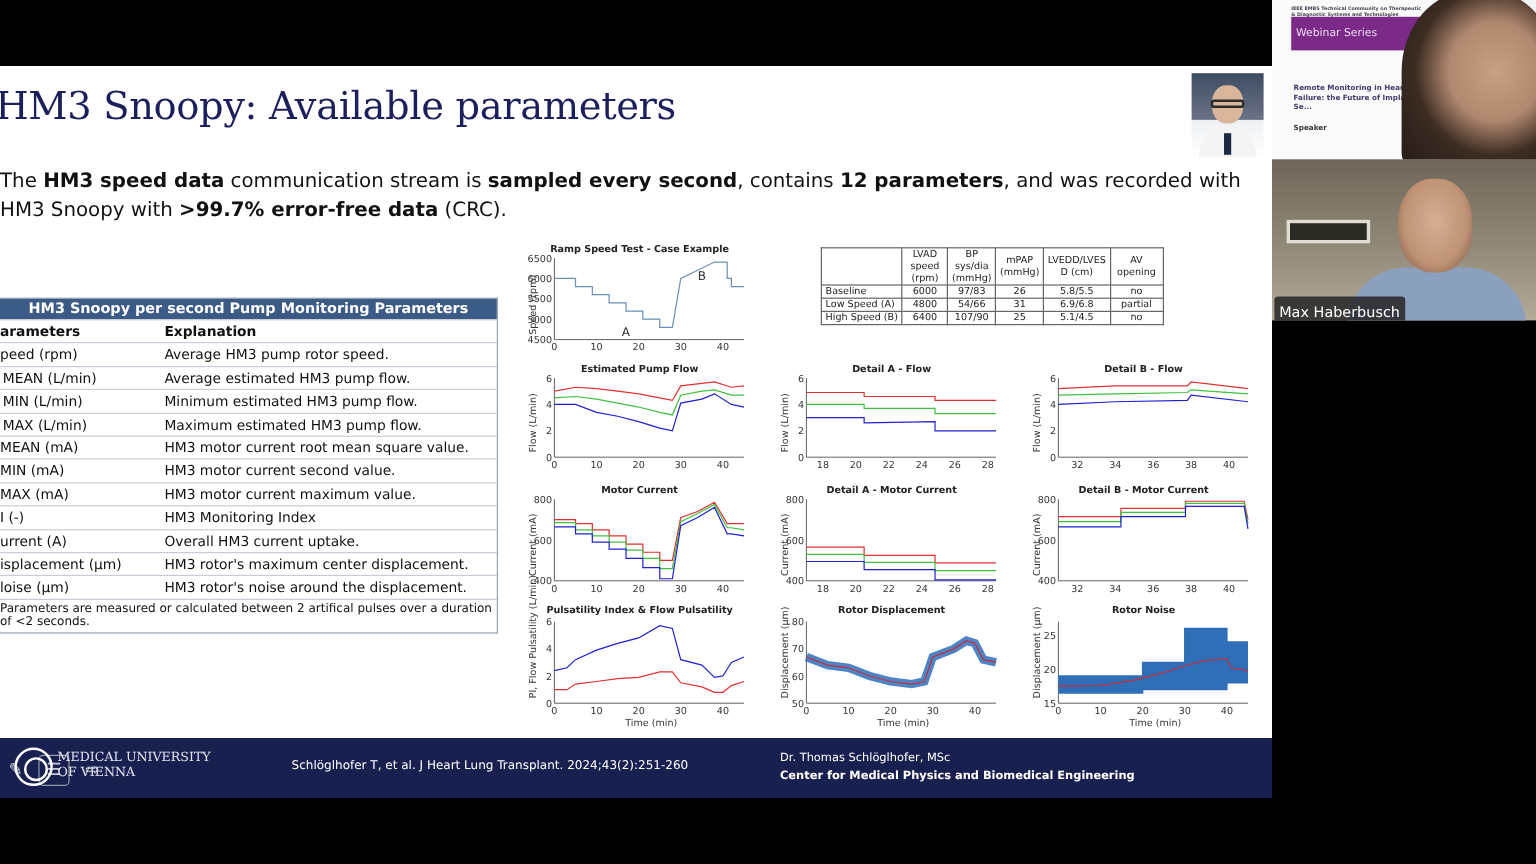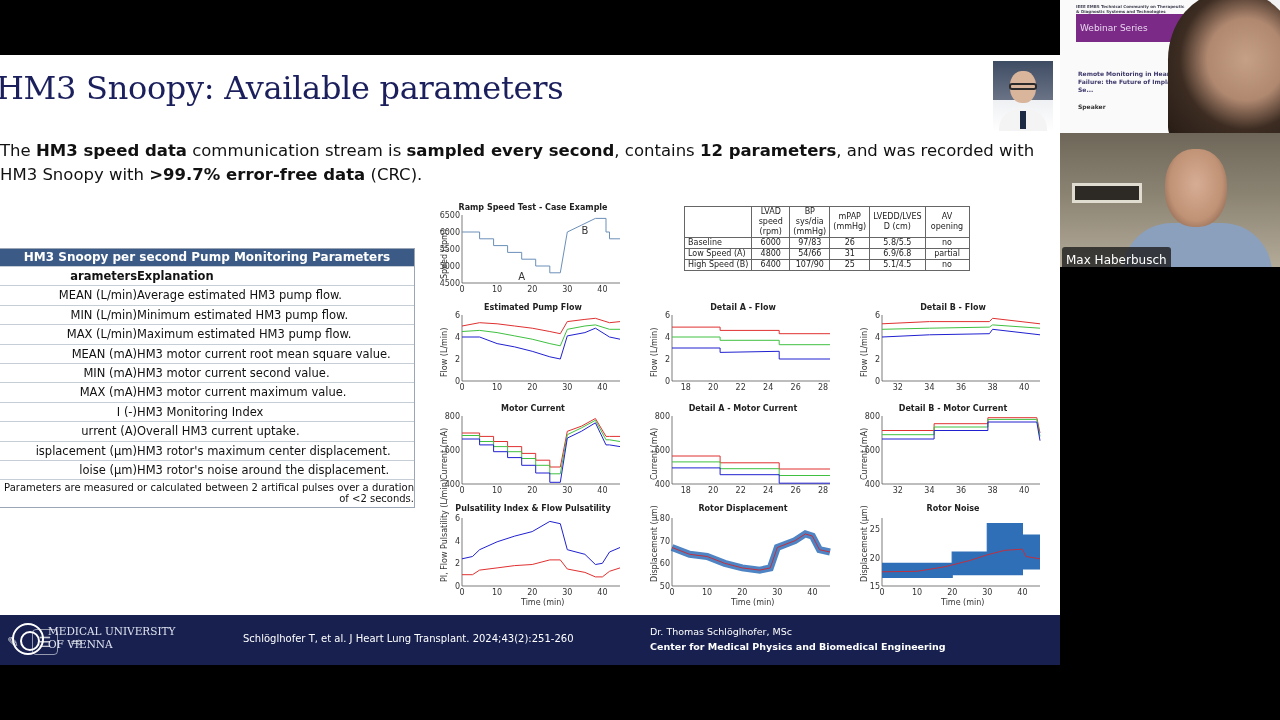--- a/index.html
+++ b/index.html
@@ -14,24 +14,24 @@
   .portrait { position: absolute; left: 993px; top: 6px; width: 60px; height: 70px; background: linear-gradient(180deg,#3e4c63 0%,#6a7386 55%,#eef0f3 56%,#fff 100%); overflow: hidden; }
   .portrait .face { position: absolute; left: 17px; top: 10px; width: 26px; height: 32px; background: #d9b59c; border-radius: 45%; }
   .portrait .glasses { position: absolute; left: 16px; top: 22px; width: 28px; height: 7px; border: 2px solid #2a2a2a; border-radius: 3px; }
   .portrait .coat { position: absolute; left: 6px; top: 48px; width: 48px; height: 30px; background: #f4f4f4; border-radius: 20px 20px 0 0; }
   .portrait .tie { position: absolute; left: 27px; top: 50px; width: 6px; height: 18px; background: #1d2a44; }
 
   
   .ptable { position: absolute; left: 0; top: 193px; width: 415px; border: 1px solid #9aa5b5; border-left: none; font-size: 11.5px; color: #111; }
   .ptable .caption { background: #3b5a86; color: #fff; font-weight: bold; text-align: center; height: 17px; line-height: 17px; font-size: 12px; }
   .ptable .row { display: flex; height: 19.4px; line-height: 19px; border-top: 1px solid #c7cdd6; }
-  .ptable .row .c1 { width: 137px; padding-left: 0; white-space: nowrap; overflow: hidden; text-align: right; }
+  .ptable .row .c1 { width: 137px; padding-left: 0; white-space: nowrap; overflow: hidden; }
   .ptable .row .c2 { flex: 1; white-space: nowrap; }
   .ptable .row.head { font-weight: bold; }
-  .ptable .footnote { border-top: 1px solid #c7cdd6; font-size: 10px; line-height: 11px; text-align: right; padding: 2px 0 3px; }
+  .ptable .footnote { border-top: 1px solid #c7cdd6; font-size: 10px; line-height: 11px; text-align: left; padding: 2px 0 3px; }
 
   
   .chart { position: absolute; }
   .chart .ctitle { position: absolute; left: 0; right: 0; top: 0; text-align: center; font-size: 8px; font-weight: bold; color: #222; }
   .chart svg { position: absolute; left: 0; top: 0; overflow: visible; }
   .chart .ylab { position: absolute; font-size: 8px; color: #333; transform: rotate(-90deg); transform-origin: left top; white-space: nowrap; }
   .chart .xlab { position: absolute; font-size: 8px; color: #333; white-space: nowrap; }
   .tick { font-size: 8px; fill: #333; font-family: "DejaVu Sans", sans-serif; }
 
   
@@ -83,20 +83,24 @@
     <div class="intro">
       <span>The </span><b>HM3 speed data</b><span> communication stream is </span><b>sampled every second</b><span>, contains </span><b>12 parameters</b><span>, and was recorded with HM3 Snoopy with </span><b>&gt;99.7% error-free data</b><span> (CRC).</span>
     </div>
 
     <div class="ptable">
       <div class="caption">HM3 Snoopy per second Pump Monitoring Parameters</div>
       <div class="row head">
         <div class="c1">arameters</div>
         <div class="c2">Explanation</div>
       </div>
+      <div class="row">
+          <div class="c1">peed (rpm)</div>
+          <div class="c2">Average HM3 pump rotor speed.</div>
+        </div>
       <div class="row">
           <div class="c1"> MEAN (L/min)</div>
           <div class="c2">Average estimated HM3 pump flow.</div>
         </div>
       <div class="row">
           <div class="c1"> MIN (L/min)</div>
           <div class="c2">Minimum estimated HM3 pump flow.</div>
         </div>
       <div class="row">
           <div class="c1"> MAX (L/min)</div>

